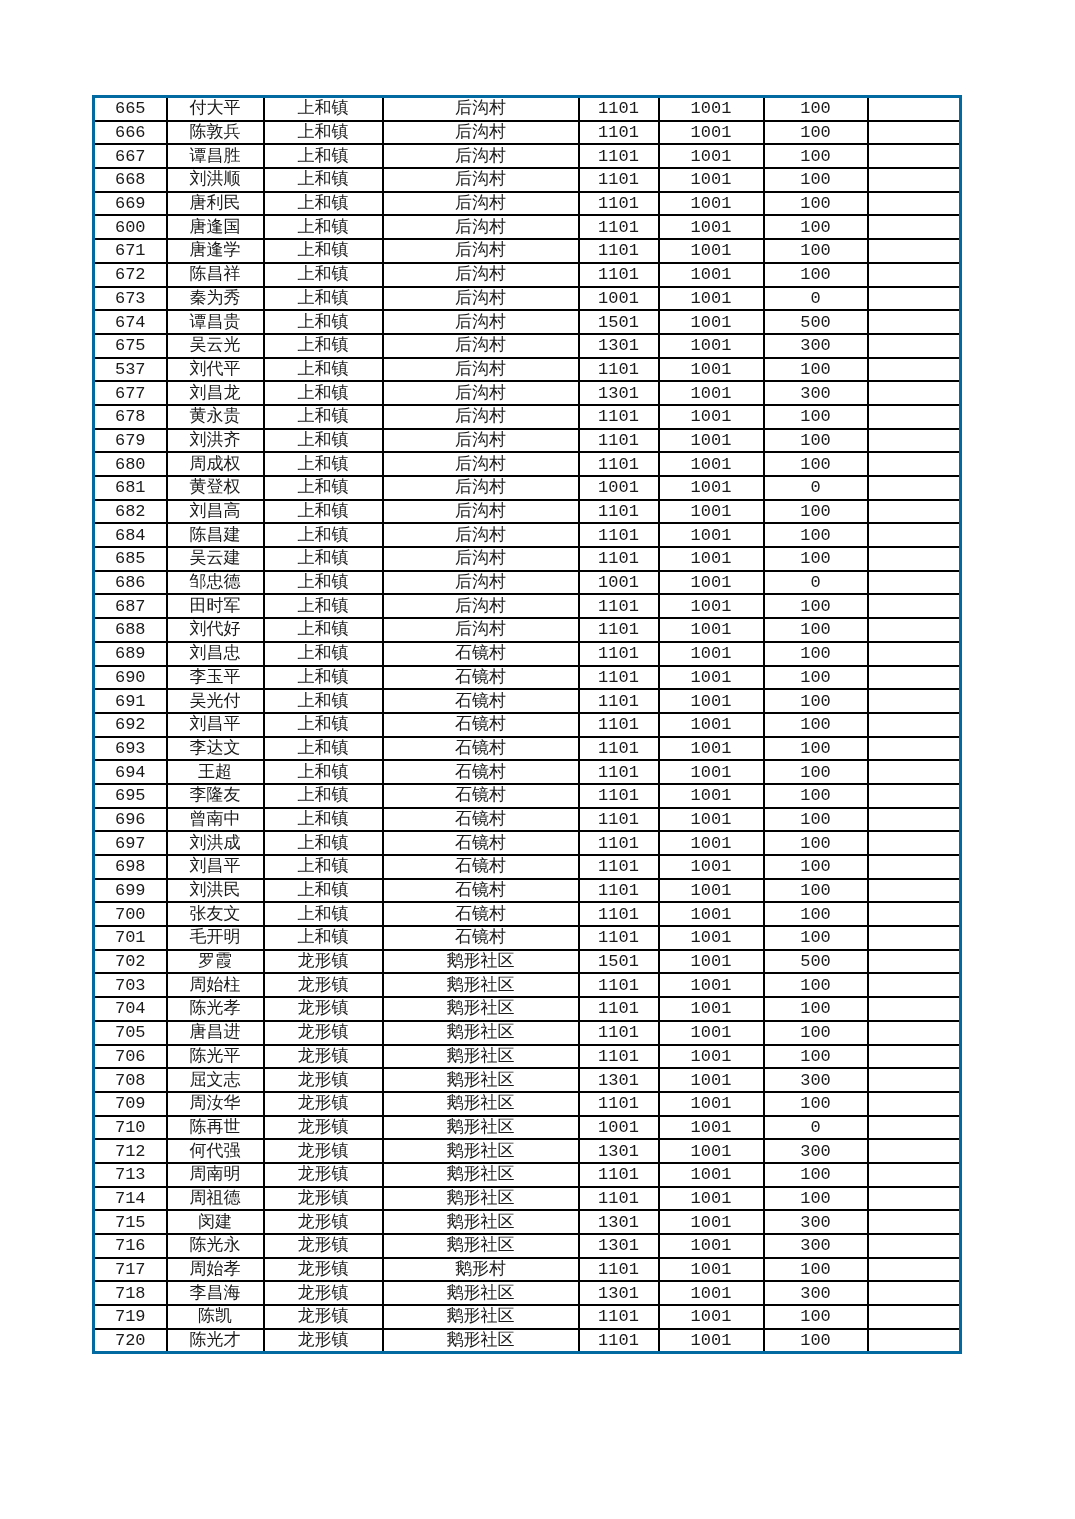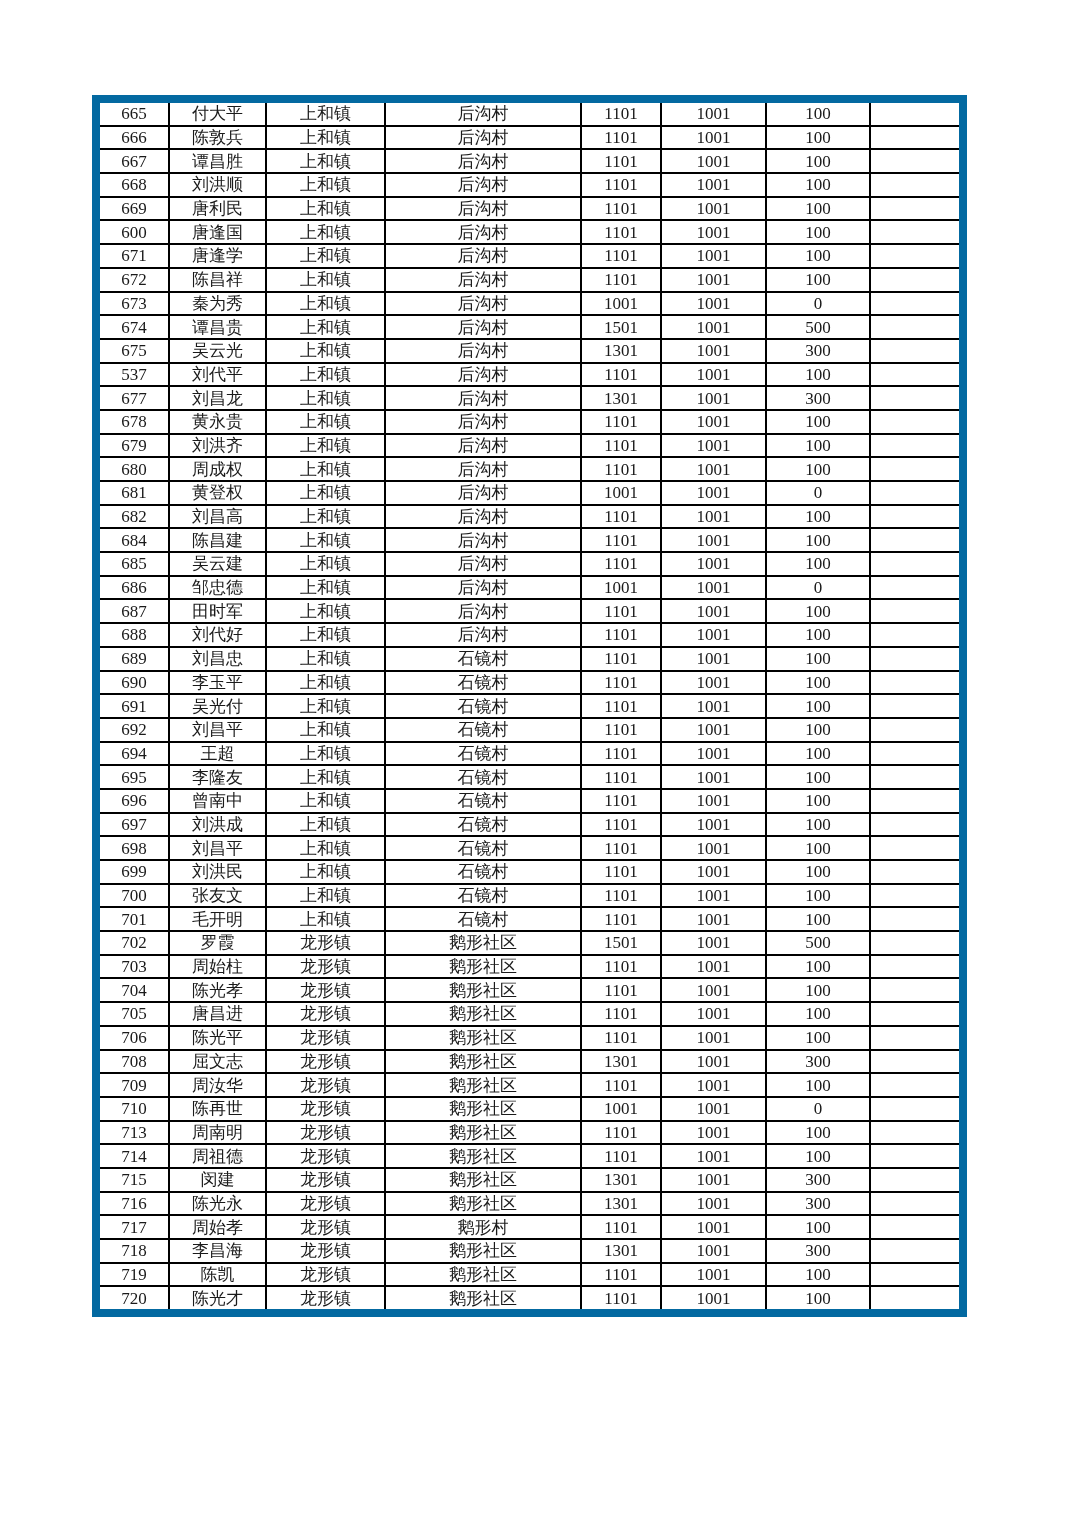--- a/index.html
+++ b/index.html
@@ -15,21 +15,22 @@
     color: #1a1a1a;
     overflow: hidden;
   }
   .sheet-table {
     position: absolute;
     left: 92px;
     top: 95px;
     width: 867px;
     border-collapse: collapse;
     table-layout: fixed;
-    border: 8px solid #0369a1;
+    border: 3px solid #0369a1;
+    font-family: Liberation Mono, monospace;
   }
   .sheet-table td {
     border: 2px solid #000000;
     height: 21.7px;
     padding: 0;
     text-align: center;
     vertical-align: middle;
     font-size: 17px;
     line-height: 1;
     overflow: hidden;
@@ -323,20 +324,30 @@
         <td>692</td>
         <td>刘昌平</td>
         <td>上和镇</td>
         <td>石镜村</td>
         <td>1101</td>
         <td>1001</td>
         <td>100</td>
         <td></td>
       </tr>
       <tr>
+        <td>693</td>
+        <td>李达文</td>
+        <td>上和镇</td>
+        <td>石镜村</td>
+        <td>1101</td>
+        <td>1001</td>
+        <td>100</td>
+        <td></td>
+      </tr>
+      <tr>
         <td>694</td>
         <td>王超</td>
         <td>上和镇</td>
         <td>石镜村</td>
         <td>1101</td>
         <td>1001</td>
         <td>100</td>
         <td></td>
       </tr>
       <tr>
@@ -480,20 +491,30 @@
         <td></td>
       </tr>
       <tr>
         <td>710</td>
         <td>陈再世</td>
         <td>龙形镇</td>
         <td>鹅形社区</td>
         <td>1001</td>
         <td>1001</td>
         <td>0</td>
+        <td></td>
+      </tr>
+      <tr>
+        <td>712</td>
+        <td>何代强</td>
+        <td>龙形镇</td>
+        <td>鹅形社区</td>
+        <td>1301</td>
+        <td>1001</td>
+        <td>300</td>
         <td></td>
       </tr>
       <tr>
         <td>713</td>
         <td>周南明</td>
         <td>龙形镇</td>
         <td>鹅形社区</td>
         <td>1101</td>
         <td>1001</td>
         <td>100</td>

